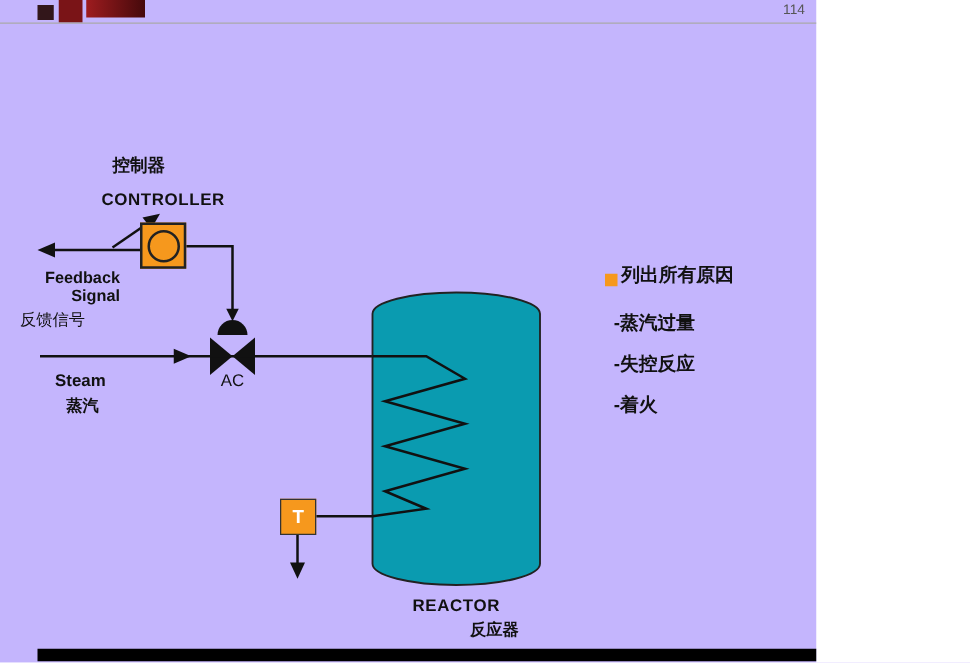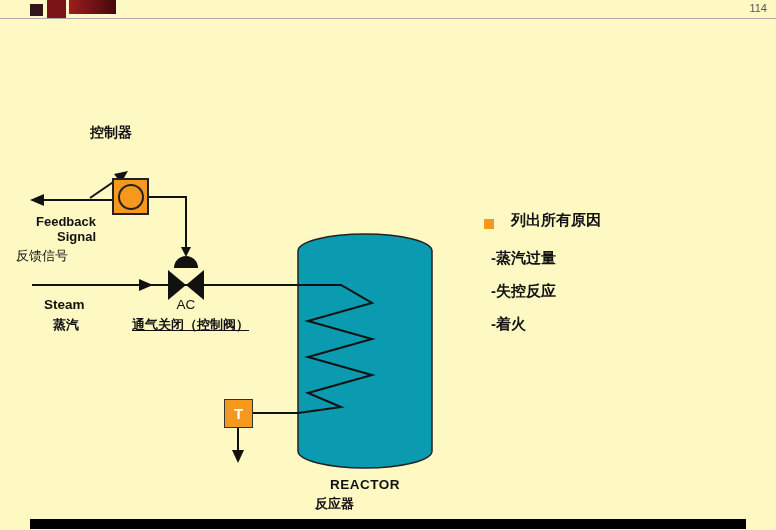--- a/index.html
+++ b/index.html
@@ -1,20 +1,20 @@
 <!DOCTYPE html>
 <html style="--teal: #0a9bb0; --orange: #f6981d; --red-bar: #9e1c1f; --red-bar-dark: #45090b; --maroon-sq: #7a1417; --dark-sq: #32161a;"><head>
 <meta charset="utf-8">
 <style>
   * { margin:0; padding:0; box-sizing:border-box; }
   html,body { background:#ffffff; }
   body { font-family:"Liberation Sans","DejaVu Sans",sans-serif; }
   #slide {
-    position:relative; width:776px; height:530px;
-    background:#fef9c3; overflow:hidden;
+    position:relative; width:653px; height:530px;
+    background:#c4b5fd; overflow:hidden;
   }
   .abs { position:absolute; }
 
   
   #deco-dark-square   { left:30px; top:4px;  width:13px; height:12px; background:var(--dark-sq,#32161a); }
   #deco-maroon-square { left:47px; top:0px;  width:19px; height:18px; background:var(--maroon-sq,#7a1417); }
   #deco-red-bar       { left:69px; top:0px;  width:47px; height:14px;
                         background:linear-gradient(to right, var(--red-bar,#9e1c1f), var(--red-bar-dark,#45090b)); }
   #top-rule           { left:0; top:18px; width:776px; height:1px; background:#a9a9a9; }
   #page-number        { right:9px; top:2px; font-size:11px; color:#555; }
@@ -49,25 +49,25 @@
   .lbl { position:absolute; color:#111; white-space:nowrap;font-weight:bold; }
   #lbl-controller-cn { left:51px;  top:124px; width:120px; text-align:center; font-size:14px; font-weight:bold; }
   #lbl-controller-en { left:70px;  top:152px; width:121px; text-align:center; font-size:13.5px; font-weight:bold; letter-spacing:0.5px; }
   #lbl-feedback      { left:18px;  top:214px; width:78px;  text-align:right; font-size:13px; font-weight:bold; line-height:15px; }
   #lbl-feedback-cn   { left:16px;  top:247px; font-size:13px; font-weight:normal; }
   #lbl-steam-en      { left:44px;  top:297px; width:56px;  text-align:left; font-size:13.5px; font-weight:bold; }
   #lbl-steam-cn      { left:53px;  top:316px; font-size:13px; font-weight:bold;font-family:Liberation Serif, serif; }
   #lbl-valve-ac      { left:170px; top:297px; width:32px;  text-align:center; font-size:13.5px; font-weight:normal; }
   #lbl-valve-cn      { left:132px; top:316px; font-size:13px; font-weight:bold; text-decoration:underline; }
   #lbl-reactor-en    { left:315px; top:477px; width:100px; text-align:center; font-size:13.5px; font-weight:bold; letter-spacing:0.5px; }
-  #lbl-reactor-cn    { left:315px; top:495px; width:100px; text-align:left; font-size:13px; font-weight:bold; }
+  #lbl-reactor-cn    { left:315px; top:495px; width:100px; text-align:right; font-size:13px; font-weight:bold; }
 
   
   #notes-bullet { left:484px; top:219px; width:10px; height:10px; background:var(--orange,#f6981d); }
-  #notes-title  { left:511px; top:211px; font-size:15px; font-weight:bold; }
+  #notes-title  { left:497px; top:211px; font-size:15px; font-weight:bold; }
   .note-item    { left:491px; font-size:15px; }
   #note-item-0  { top:249px; }
   #note-item-1  { top:282px; }
   #note-item-2  { top:315px; }
 </style>
 </head>
 <body>
 
 <div id="slide">
 
@@ -107,29 +107,29 @@
 
   <div class="abs" id="controller-box">
     <div id="controller-circle"></div>
   </div>
 
   <div class="abs" id="t-box">
     <span>T</span>
   </div>
 
   <div class="lbl" id="lbl-controller-cn">控制器</div>
+  <div class="lbl" id="lbl-controller-en">CONTROLLER</div>
   <div class="lbl" id="lbl-feedback">
     <div>Feedback</div>
     <div>Signal</div>
   </div>
   <div class="lbl" id="lbl-feedback-cn">反馈信号</div>
   <div class="lbl" id="lbl-steam-en">Steam</div>
   <div class="lbl" id="lbl-steam-cn">蒸汽</div>
   <div class="lbl" id="lbl-valve-ac">AC</div>
-  <div class="lbl" id="lbl-valve-cn">通气关闭（控制阀）</div>
   <div class="lbl" id="lbl-reactor-en">REACTOR</div>
   <div class="lbl" id="lbl-reactor-cn">反应器</div>
 
   <div class="abs" id="notes-bullet"></div>
   <div class="lbl" id="notes-title">列出所有原因</div>
   <div class="lbl note-item" id="note-item-0">-蒸汽过量</div>
   <div class="lbl note-item" id="note-item-1">-失控反应</div>
   <div class="lbl note-item" id="note-item-2">-着火</div>
 
   <div class="abs" id="bottom-bar"></div>

